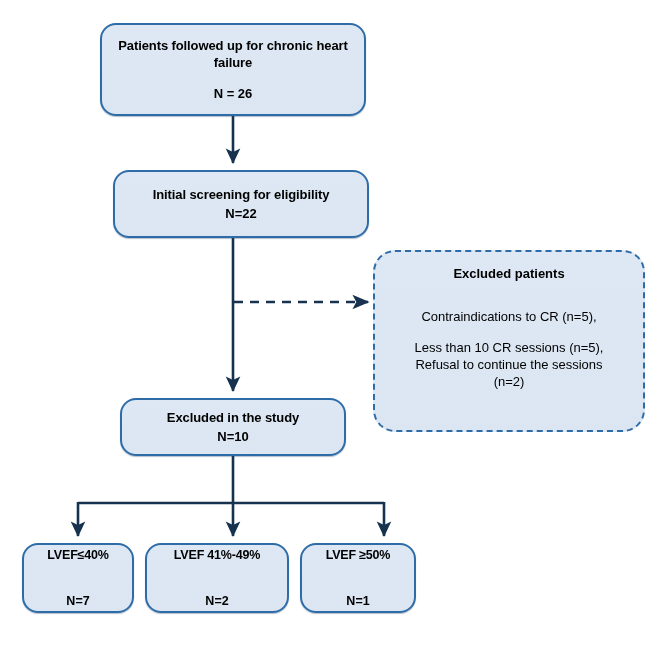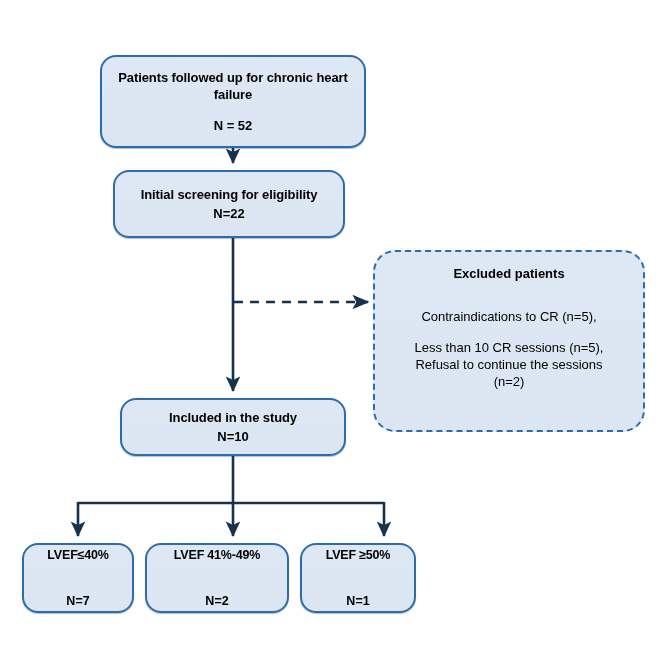--- a/index.html
+++ b/index.html
@@ -60,25 +60,24 @@
     line-height: 17px;
     margin-top: 14px;
   }
   .n-sub.tight {
     margin-top: 2px;
   }
   
   #box-cohort {
     left: 100px; top: 23px; width: 266px; height: 93px;
     padding: 6px 14px;
-    margin-top: 32px;
   }
   
   #box-screening {
-    left: 113px; top: 170px; width: 232px; height: 68px;
+    left: 113px; top: 170px; width: 256px; height: 68px;
     padding: 4px 10px;
   }
   
   #box-included {
     left: 120px; top: 398px; width: 226px; height: 58px;
     padding: 4px 10px;
   }
   
   #box-excluded {
     left: 373px; top: 250px; width: 272px; height: 182px;
@@ -151,21 +150,21 @@
       <line x1="233" y1="456" x2="233" y2="503" stroke="#16324f" stroke-width="2.6"></line>
       <line x1="78" y1="503" x2="384" y2="503" stroke="#16324f" stroke-width="2.6"></line>
       <line x1="78" y1="502" x2="78" y2="536" stroke="#16324f" stroke-width="2.6" marker-end="url(#arrowhead)"></line>
       <line x1="233" y1="503" x2="233" y2="536" stroke="#16324f" stroke-width="2.6" marker-end="url(#arrowhead)"></line>
       <line x1="384" y1="502" x2="384" y2="536" stroke="#16324f" stroke-width="2.6" marker-end="url(#arrowhead)"></line>
     </g>
   </svg>
 
   <div class="node solid" id="box-cohort">
     <div class="n-title">Patients followed up for chronic heart failure</div>
-    <div class="n-sub">N = 52</div>
+    <div class="n-sub">N = 26</div>
   </div>
 
   <div class="node solid" id="box-screening">
     <div class="n-title">Initial screening for eligibility</div>
     <div class="n-sub tight">N=22</div>
   </div>
 
   <div class="node dashed" id="box-excluded">
     <div class="ex-title">Excluded patients</div>
     <div class="ex-line">Contraindications to CR (n=5),</div>
@@ -174,21 +173,21 @@
     </div>
     <div class="ex-line" style="margin-bottom:0;">
       <span>Refusal to continue the sessions</span>
     </div>
     <div class="ex-line" style="margin-bottom:12px;">
       <span>(n=2)</span>
     </div>
   </div>
 
   <div class="node solid" id="box-included">
-    <div class="n-title">Included in the study</div>
+    <div class="n-title">Excluded in the study</div>
     <div class="n-sub tight">N=10</div>
   </div>
 
   <div class="node solid leaf" id="leaf-hfref">
     <div class="n-title">LVEF≤40%</div>
     <div class="n-sub">N=7</div>
   </div>
 
   <div class="node solid leaf" id="leaf-hfmref">
     <div class="n-title">LVEF 41%-49%</div>

